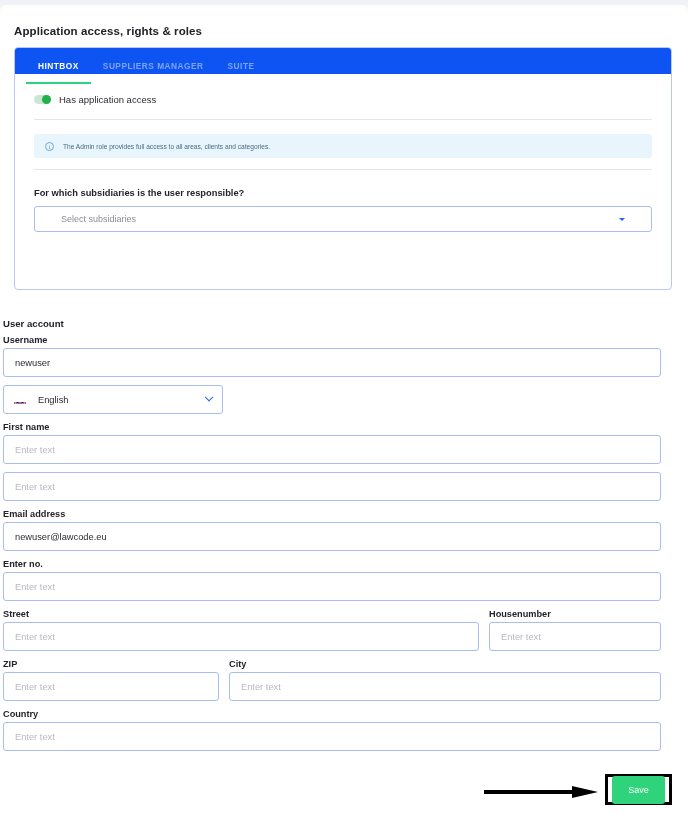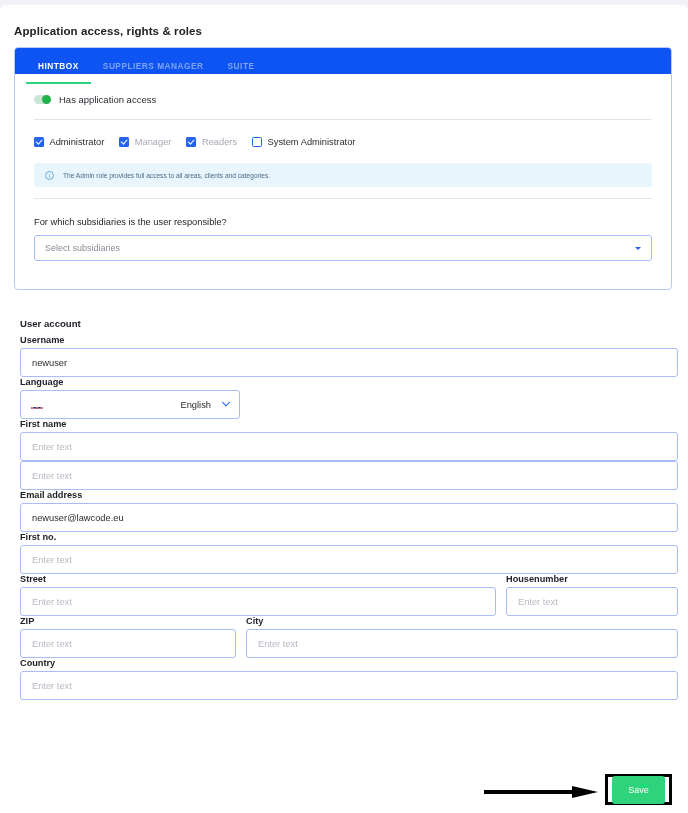--- a/index.html
+++ b/index.html
@@ -131,75 +131,74 @@
     font-size: 7px;
     line-height: 8px;
     text-align: center;
     font-family: "Liberation Serif", serif;
     flex: 0 0 auto;
   }
   .info-text { font-size: 6.6px; color: #4a6c82; }
   .sub-question {
     margin-top: 18px;
     font-size: 9.3px;
-    font-weight: normal;
+    font-weight: bold;
     color: #23232b;
   }
   .select-box {
     margin-top: 8px;
     height: 26px;
     border: 1px solid #a9bdf5;
     border-radius: 3px;
     display: flex; align-items: center;
-    padding: 0 10px;
+    padding: 0 26px;
     justify-content: space-between;
     cursor: pointer;
     gap: 24px;
   }
   .select-placeholder { font-size: 9px; color: #8c8c99; }
   .caret-sm {
     width: 0; height: 0;
     border-left: 3.4px solid transparent;
     border-right: 3.4px solid transparent;
     border-top: 3.6px solid #2463f0;
   }
   
-  .form { position: absolute; left: 20px; top: 313px; width: 658px; }
+  .form { position: absolute; left: 3px; top: 313px; width: 658px; }
   .form-heading {
     font-size: 9.6px; font-weight: bold; color: #23232b;
     margin-bottom: 6px;
   }
   .fld-label {
     font-size: 9.2px; font-weight: bold; color: #23232b;
     margin-bottom: 3px; display: block;
   }
   .input {
     width: 100%; height: 29px;
     border: 1px solid #a9bdf5;
     border-radius: 3px;
     background: #fff;
     display: flex; align-items: center;
     padding: 8px 11px;
     font-size: 9.3px;
     color: #2b2b33;
     cursor: text;
   }
   .input.placeholder { color: #b9b9c4; text-align: center; }
-  .field { }
+  .field { margin-bottom: 8px; }
   .row { display: flex; gap: 10px; }
   .lang-select {
     width: 220px; height: 29px;
     border: 1px solid #a9bdf5;
     border-radius: 3px;
     display: flex; align-items: center;
     padding: 0 10px;
     gap: 12px;
     cursor: pointer;
     position: relative;
-    text-align: right;
   }
   .flag {
     width: 12px; height: 8px;
     flex: 0 0 auto;
     border-radius: 1px;
     overflow: hidden;
   }
   .lang-text { font-size: 9.3px; color: #2b2b33; flex: 1; }
   .chev {
     width: 6px; height: 6px;
@@ -252,33 +251,20 @@
 
       <div class="toggle-row">
         <div class="switch">
           <div class="knob"></div>
         </div>
         <span class="toggle-label">Has application access</span>
       </div>
 
       <div class="divider"></div>
 
-      <div class="checkbox-row">
-        <span class="cb checked"></span>
-        <span class="cb-label">Administrator</span>
-
-        <span class="cb checked"></span>
-        <span class="cb-label muted">Manager</span>
-
-        <span class="cb checked"></span>
-        <span class="cb-label muted">Readers</span>
-
-        <span class="cb unchecked"></span>
-        <span class="cb-label">System Administrator</span>
-      </div>
 
       <div class="info-box">
         <span class="info-icon">i</span>
         <span class="info-text">The Admin role provides full access to all areas, clients and categories.</span>
       </div>
 
       <div class="divider"></div>
 
       <div class="sub-question">For which subsidiaries is the user responsible?</div>
 
@@ -293,21 +279,20 @@
   <div class="form">
 
     <div class="form-heading">User account</div>
 
     <div class="field">
       <span class="fld-label">Username</span>
       <div class="input">newuser</div>
     </div>
 
     <div class="field">
-      <span class="fld-label">Language</span>
       <div class="lang-select">
         <span class="flag">
           <svg viewBox="0 0 60 40" width="12" height="8" xmlns="http://www.w3.org/2000/svg">
             <rect width="60" height="40" fill="#00247d"></rect>
             <path d="M0,0 L60,40 M60,0 L0,40" stroke="#fff" stroke-width="8"></path>
             <path d="M0,0 L60,40 M60,0 L0,40" stroke="#cf142b" stroke-width="4"></path>
             <path d="M30,0 V40 M0,20 H60" stroke="#fff" stroke-width="13"></path>
             <path d="M30,0 V40 M0,20 H60" stroke="#cf142b" stroke-width="7"></path>
           </svg>
         </span>
@@ -324,21 +309,21 @@
     <div class="field">
       <div class="input placeholder">Enter text</div>
     </div>
 
     <div class="field">
       <span class="fld-label">Email address</span>
       <div class="input">newuser@lawcode.eu</div>
     </div>
 
     <div class="field">
-      <span class="fld-label">First no.</span>
+      <span class="fld-label">Enter no.</span>
       <div class="input placeholder">Enter text</div>
     </div>
 
     <div class="row">
       <div class="field" style="flex:1">
         <span class="fld-label">Street</span>
         <div class="input placeholder">Enter text</div>
       </div>
       <div class="field" style="width:172px">
         <span class="fld-label">Housenumber</span>

